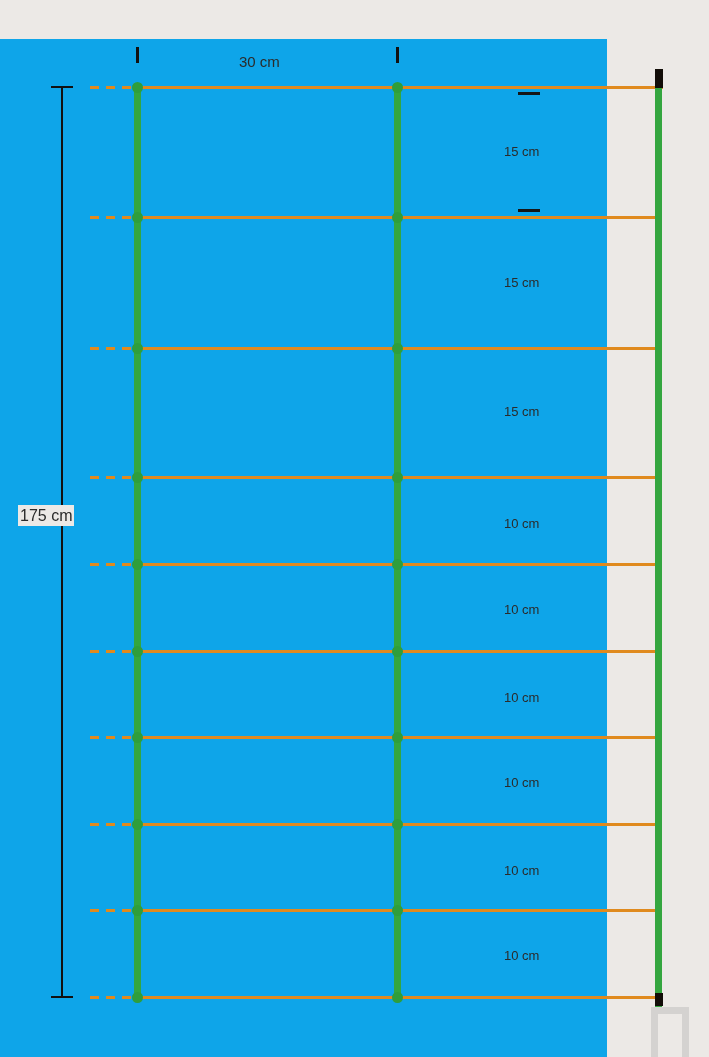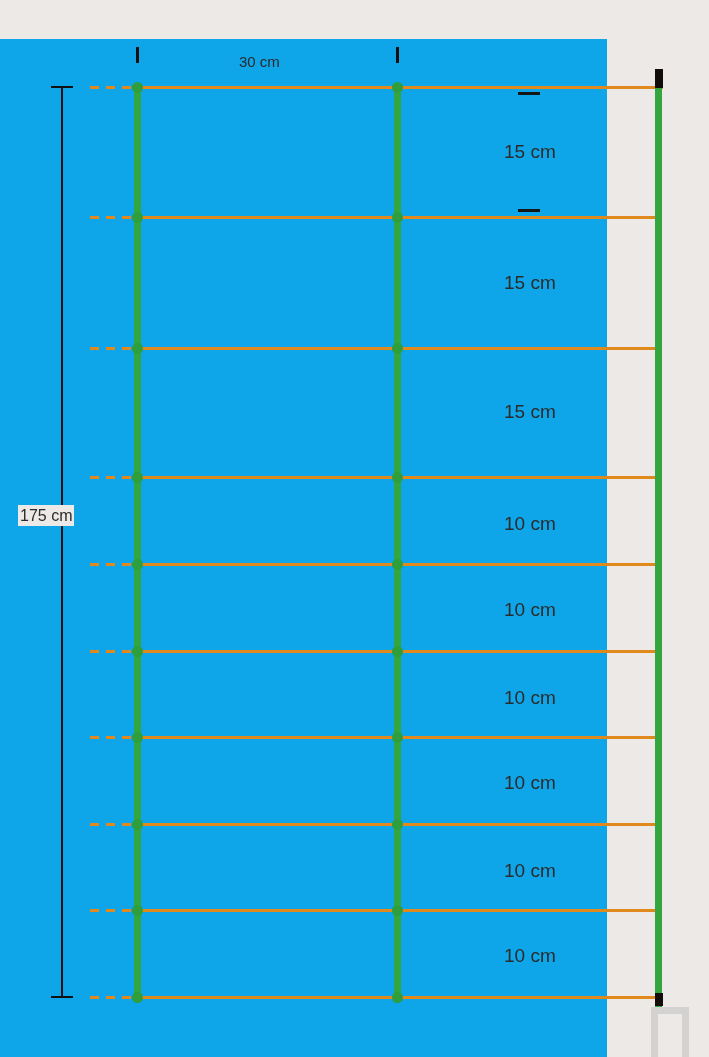--- a/index.html
+++ b/index.html
@@ -81,21 +81,21 @@
 
   
   .label {
     position: absolute;
     color: #2b2b2b;
     font-size: 15px;
     line-height: 15px;
     white-space: nowrap;
   }
   .label-span {
-    font-size: 19px;
+    font-size: 13px;
   }
   .label-total {
     font-size: 16px;
   }
   .label-width {
     font-size: 15px;
   }
 
   
   .gray-bracket {

